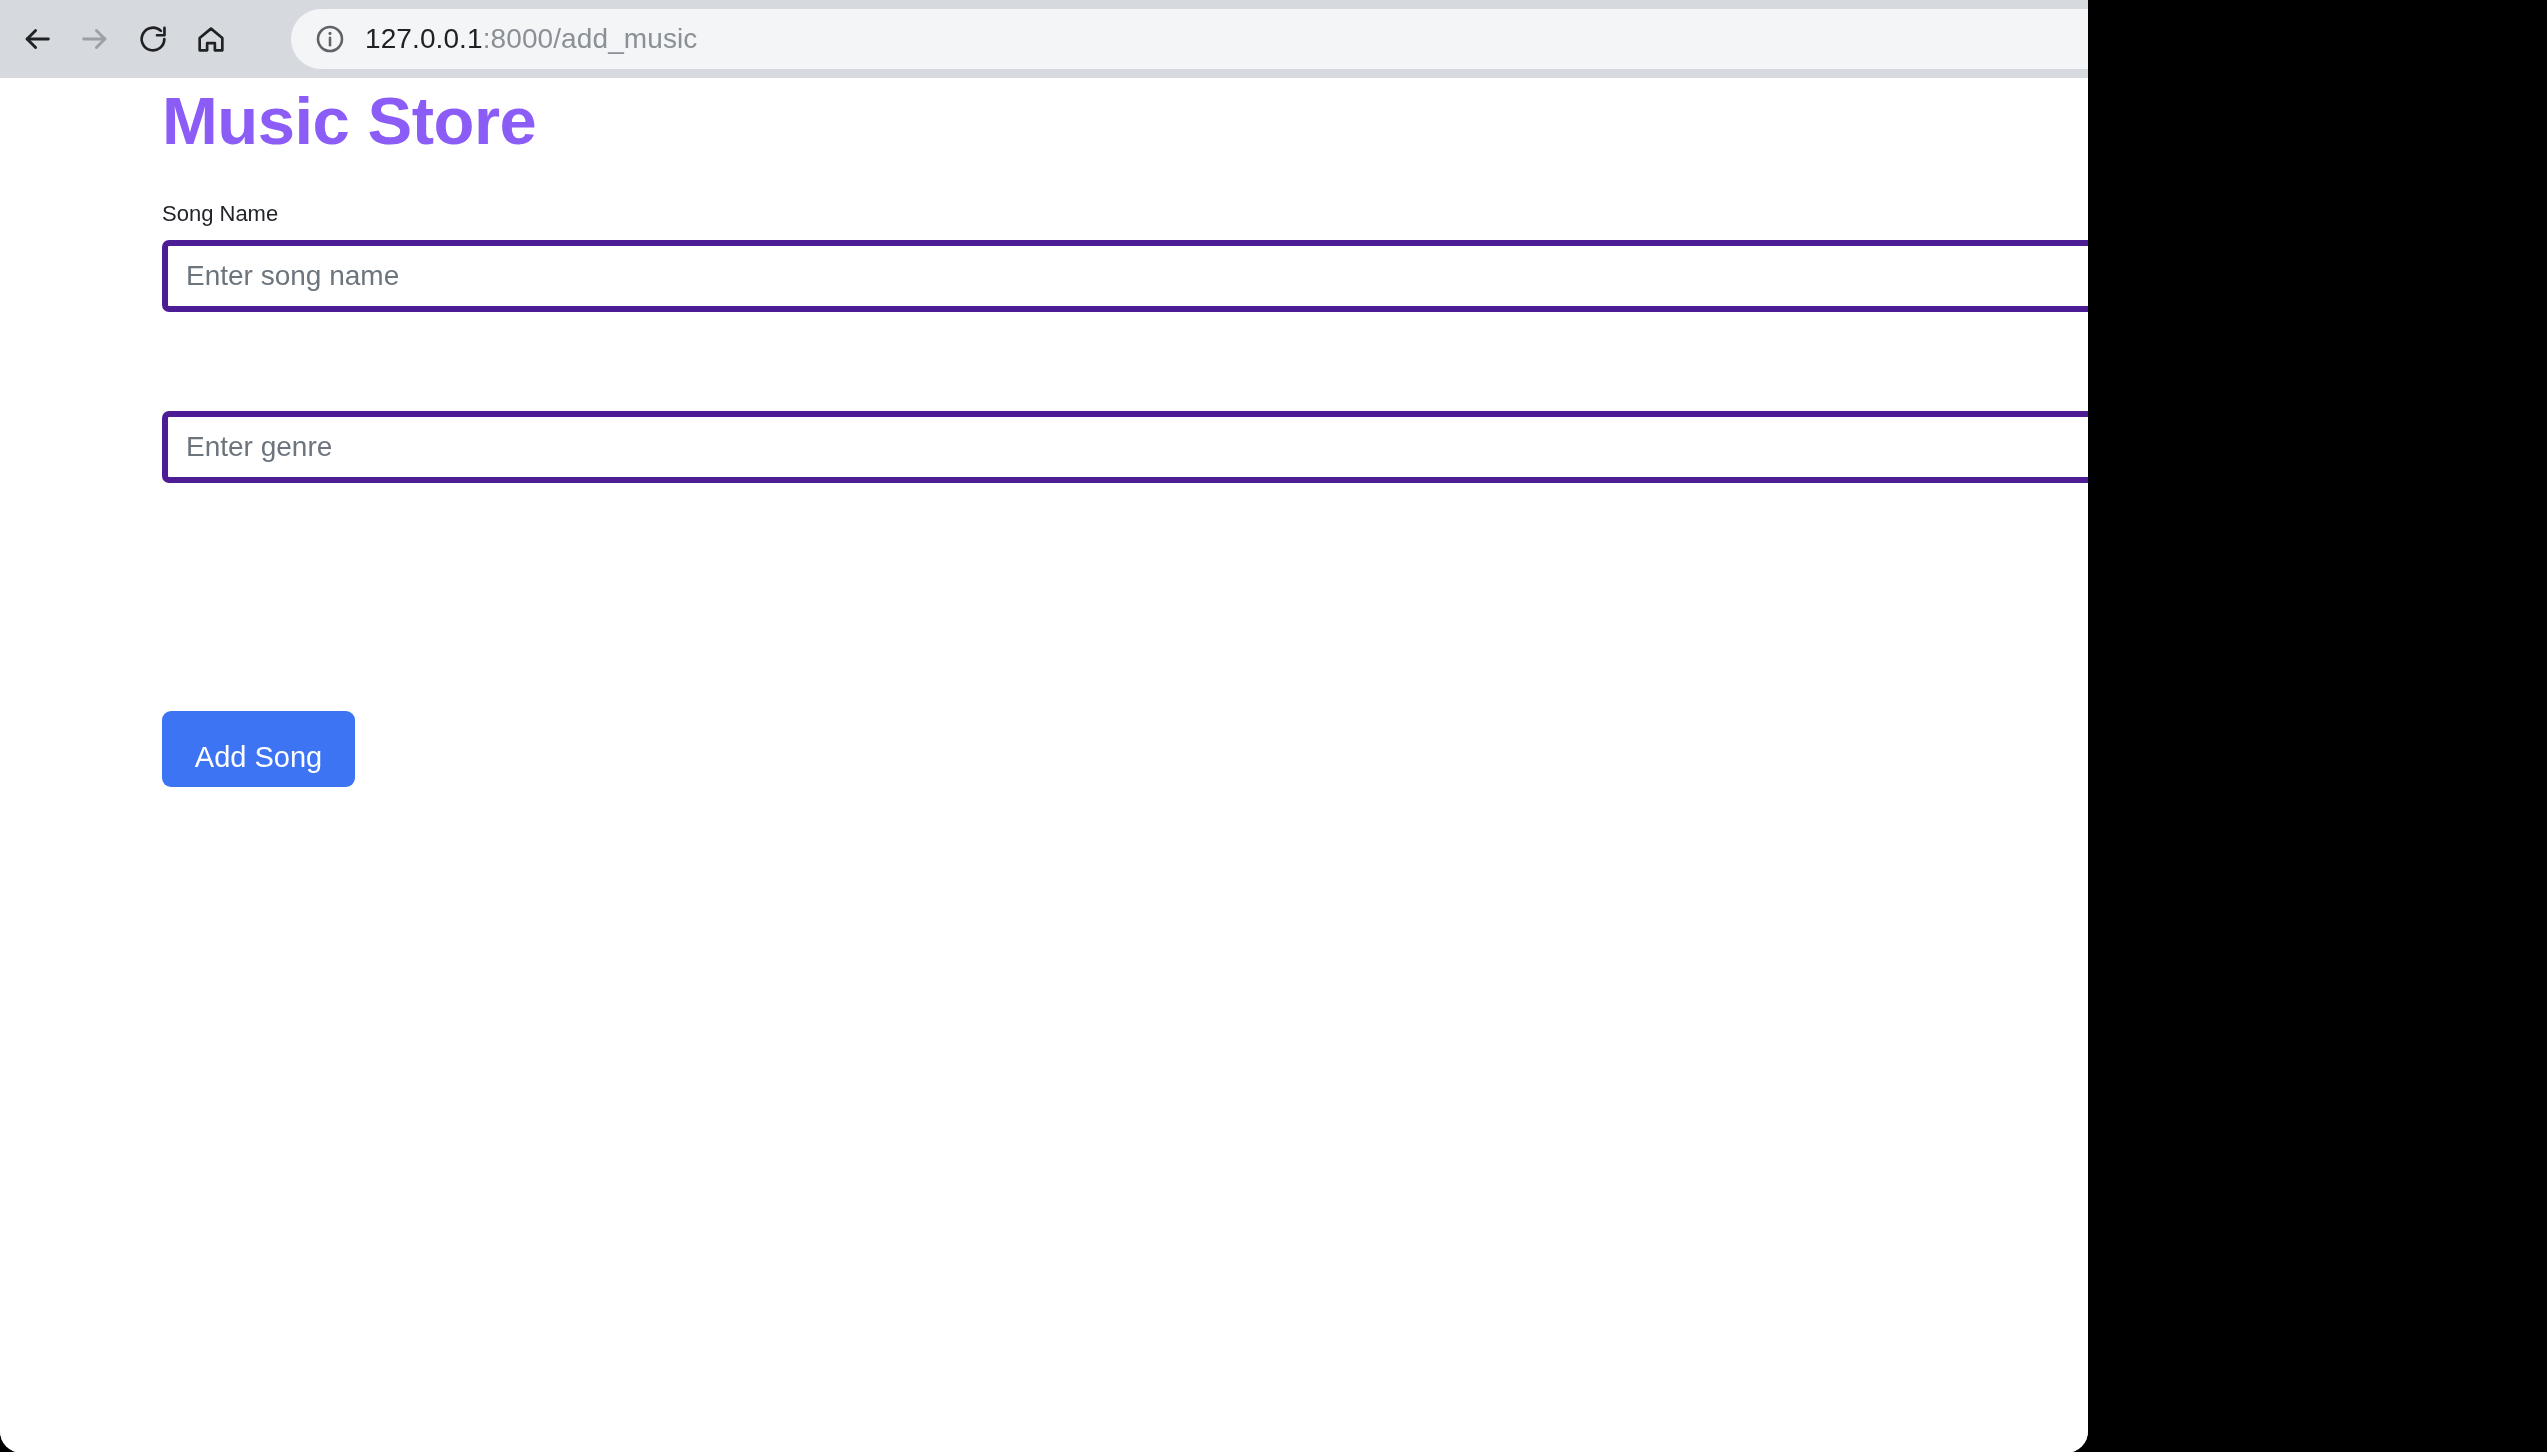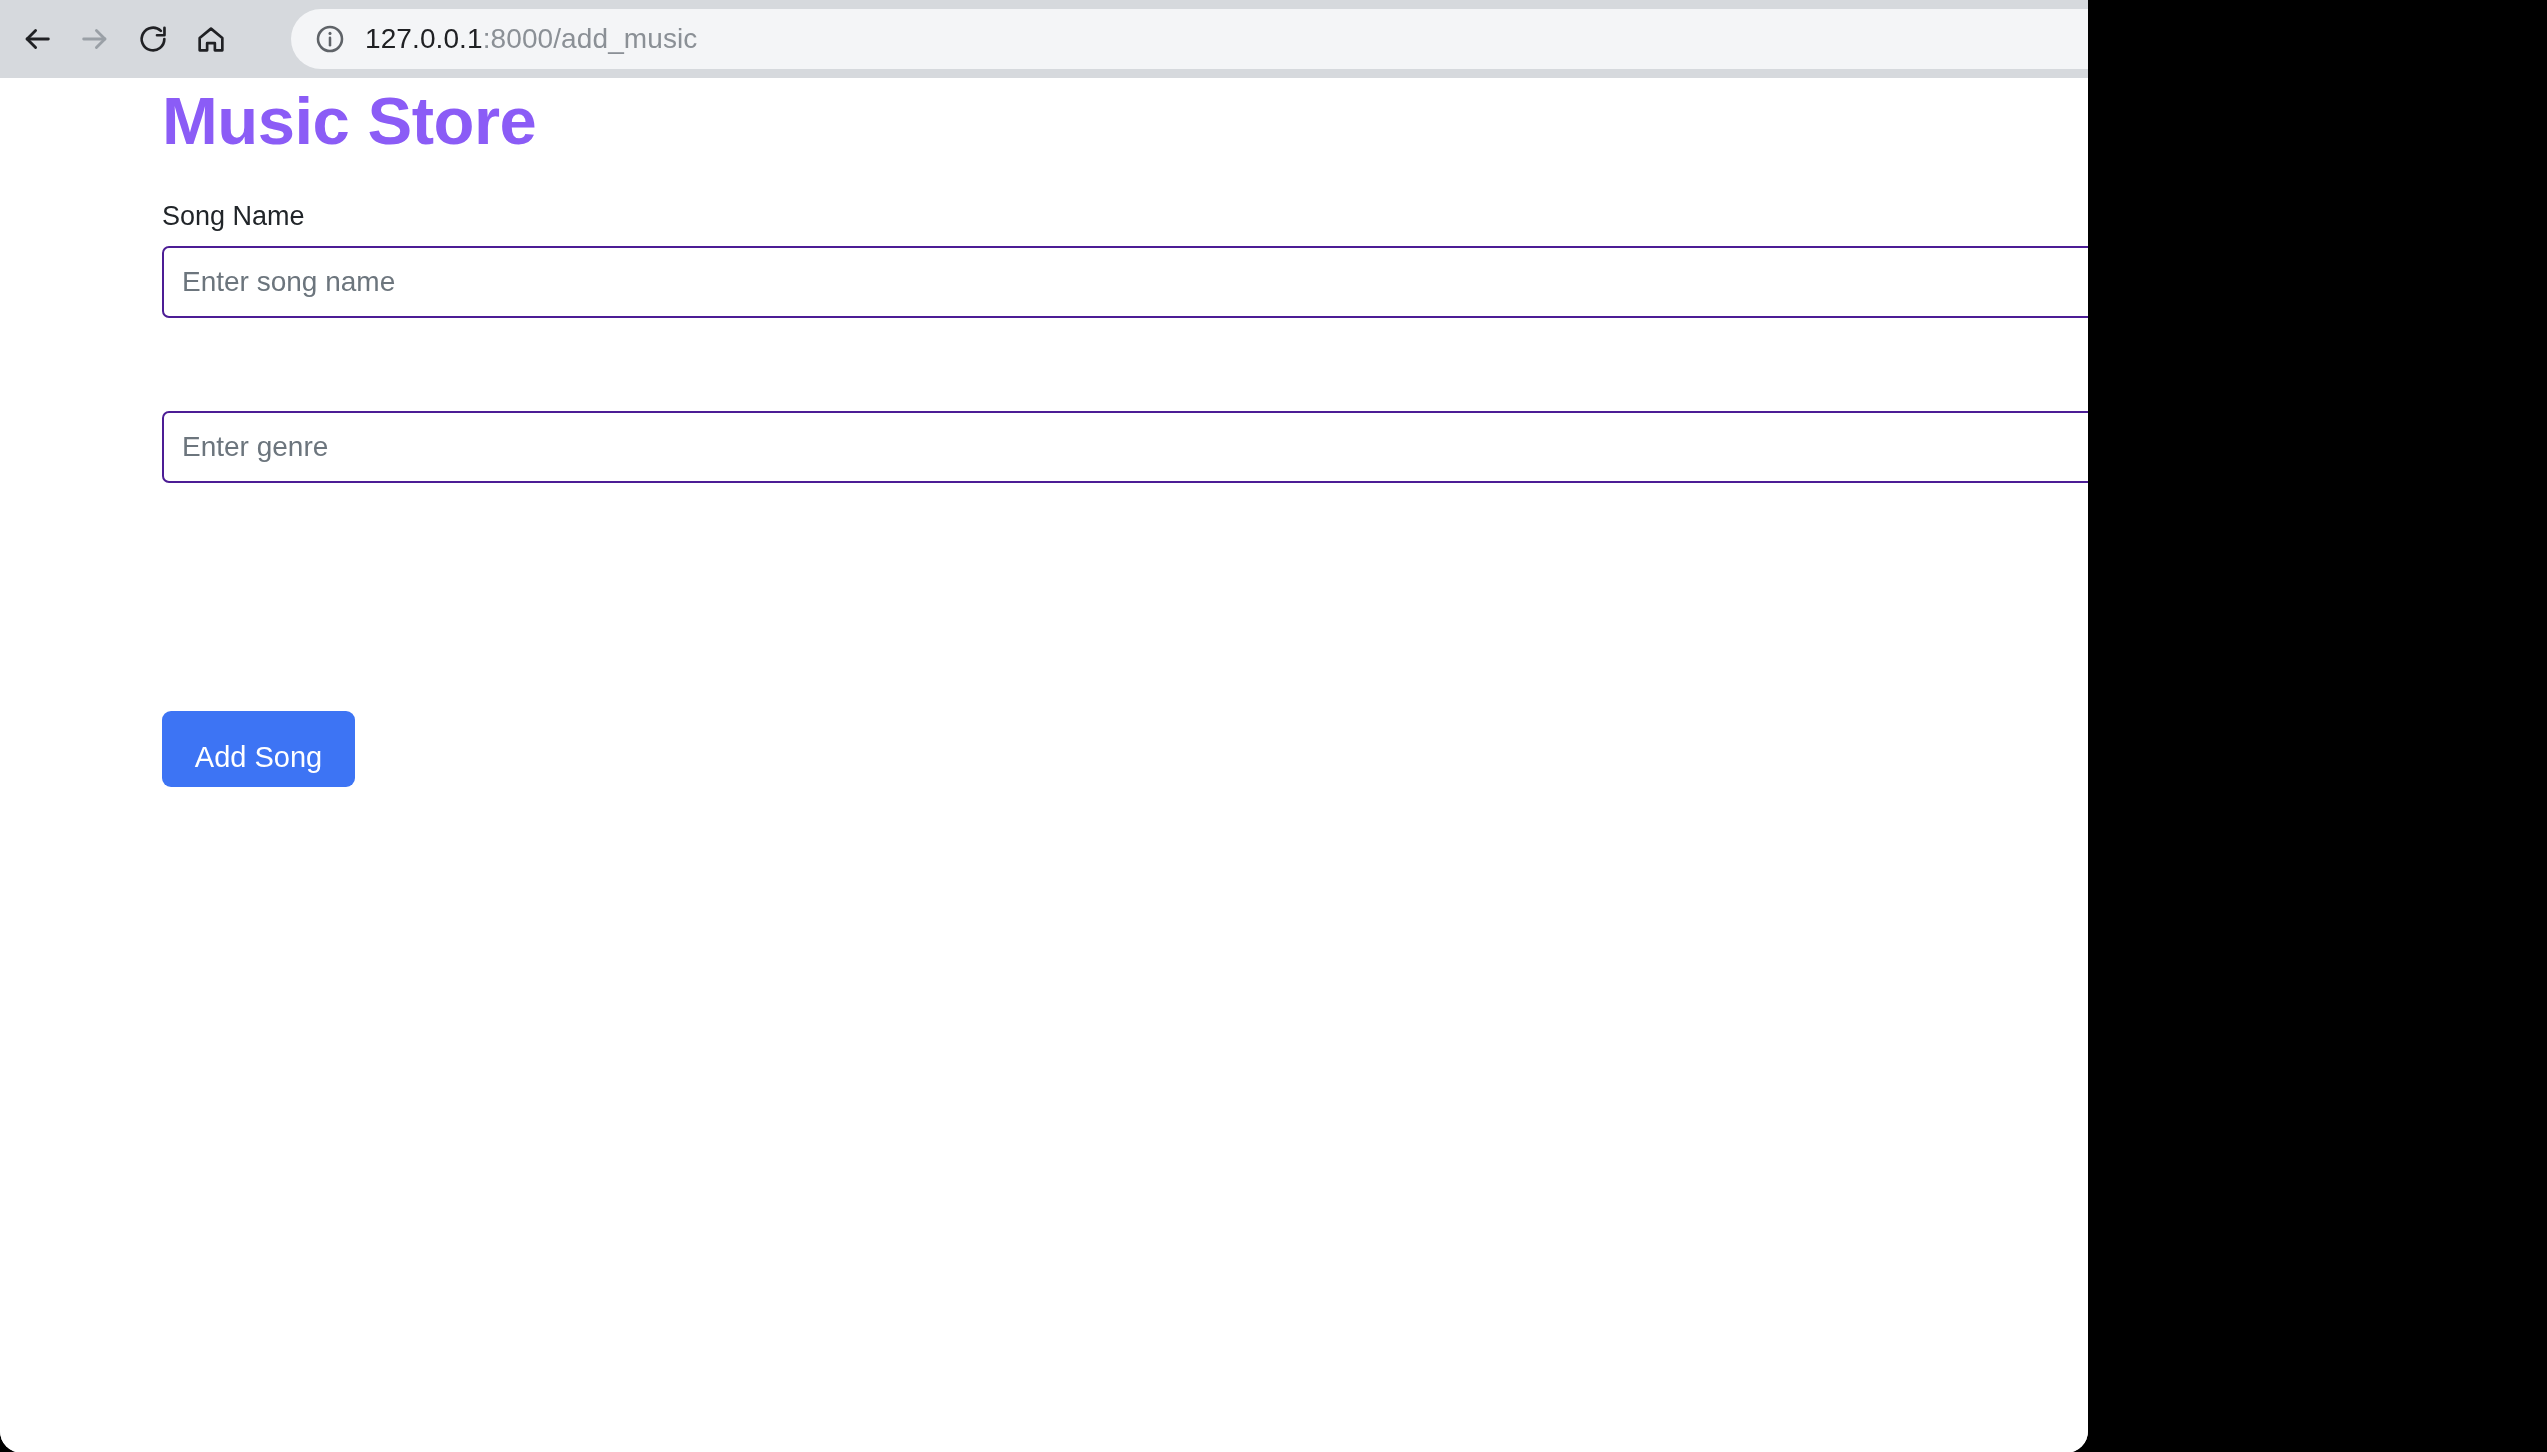--- a/index.html
+++ b/index.html
@@ -142,32 +142,32 @@
     font-weight: 700;
     color: #8b5cf6;
     letter-spacing: -0.5px;
     line-height: 1.15;
     margin: 0;
   }
 
   .field-group { position: absolute; left: 162px; }
 
   .field-label {
-    font-size: 27px;
+    font-size: 22px;
     color: #212529;
     line-height: 1.1;
     margin: 0 0 14px 0;
     display: block;
   }
 
   .text-input {
     display: block;
     width: 2223px;
     height: 72px;
-    border: 2px solid #4c1d95;
+    border: 6px solid #4c1d95;
     border-radius: 7px;
     background: #ffffff;
     font-family: "Liberation Sans", sans-serif;
     font-size: 28px;
     color: #212529;
     padding: 0 18px;
     outline: none;
   }
   .text-input::placeholder { color: #6c757d; opacity: 1; }
 

